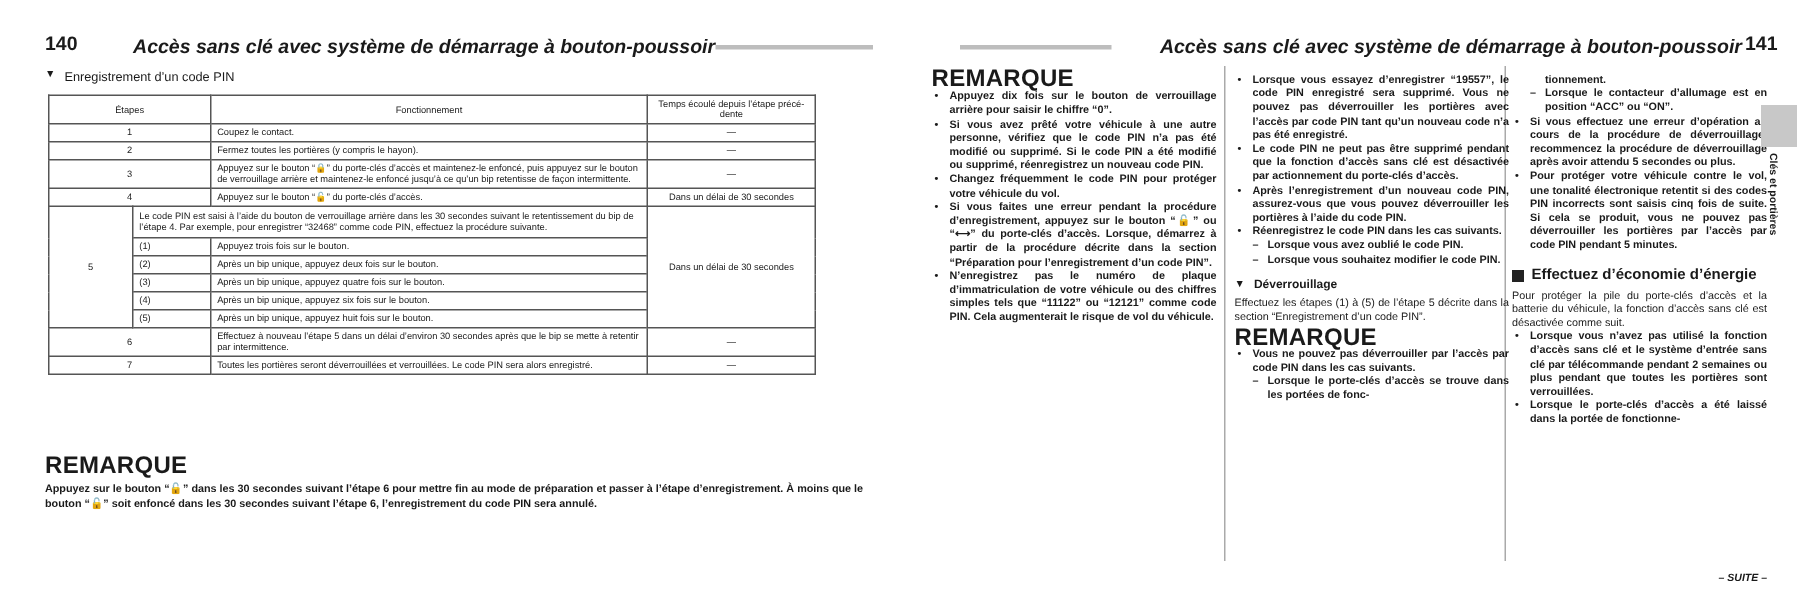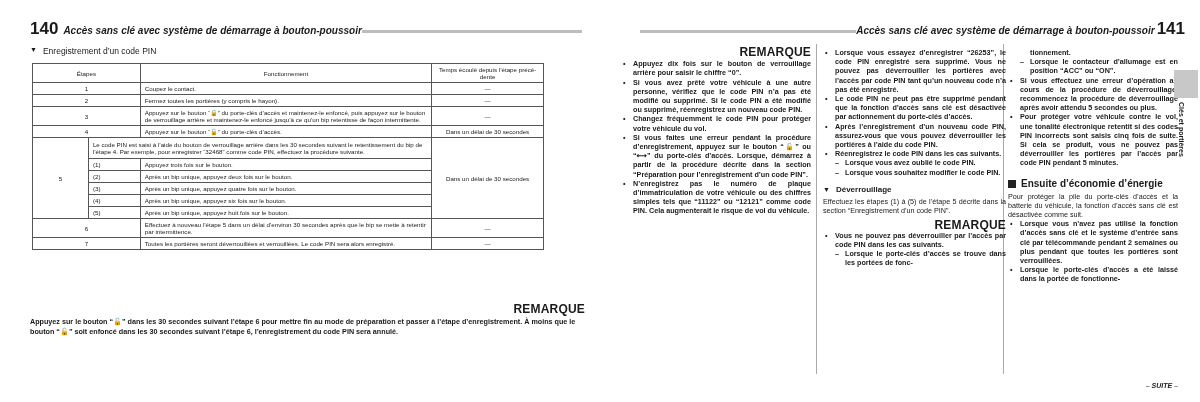--- a/index.html
+++ b/index.html
@@ -4,22 +4,22 @@
 <style>
   * { box-sizing: border-box; margin: 0; padding: 0; }
   html, body { width: 1200px; height: 402px; background: #ffffff; overflow: hidden; }
   body { position: relative; font-family: "Liberation Sans", sans-serif; color: #1a1a1a; }
 
   .page { position: absolute; top: 0; height: 402px; }
   .page-left { left: 0; width: 600px; }
   .page-right { left: 600px; width: 600px; }
 
   .hdr { position: absolute; top: 22px; display: flex; align-items: flex-end; }
-  .hdr-num { font-size: 17px; font-weight: bold; line-height: 13px; }
-  .hdr-title { font-size: 10px; font-style: italic; font-weight: bold; line-height: 9px; }
+  .hdr-num { font-size: 13px; font-weight: bold; line-height: 13px; }
+  .hdr-title { font-size: 13px; font-style: italic; font-weight: bold; line-height: 9px; margin-left: 32px; }
   .hdr-bar { height: 3px; background: #bdbdbd; }
 
   .left-hdr { left: 30px; width: 552px; }
   .left-hdr .hdr-num { margin-right: 5px; }
   .left-hdr .hdr-title { margin-right: 0; }
   .left-hdr .hdr-bar { flex: 1; margin-bottom: 2px; }
 
   .right-hdr { left: 40px; width: 545px; }
   .right-hdr .hdr-bar { flex: 1; margin-bottom: 2px; }
   .right-hdr .hdr-num { margin-left: 2px; }
@@ -27,21 +27,21 @@
   .subhead { position: absolute; left: 30px; top: 46px; font-size: 8.5px; display: flex; align-items: flex-start; }
   .tri { font-size: 7px; margin-right: 6px; }
 
   table.steps { position: absolute; left: 32px; top: 63px; width: 512px; border-collapse: collapse; font-size: 6.2px; line-height: 7px; }
   table.steps td, table.steps th { border: 0.8px solid #555; padding: 2px 4px; vertical-align: middle; font-weight: normal; }
   table.steps th { text-align: center; height: 17px; }
   .c-step { text-align: center; }
   .c-time { text-align: center; }
   .sub-idx { text-align: left; }
 
-  .note-title { font-size: 12px; font-weight: bold; letter-spacing: 0.2px; text-align: right; }
+  .note-title { font-size: 16px; font-weight: bold; letter-spacing: 0.2px; }
   .left-note { position: absolute; left: 30px; top: 302px; width: 555px; }
   .left-note p { font-size: 7.2px; font-weight: bold; line-height: 9.5px; margin-top: 1px; }
 
   .col { position: absolute; top: 48px; font-size: 7.2px; line-height: 9.2px; }
   .col1 { left: 21px; width: 190px; }
   .col2 { left: 223px; width: 183px; }
   .col3 { left: 408px; width: 170px; }
   .vline { position: absolute; top: 44px; width: 1px; background: #aaa; height: 330px; }
   .v1 { left: 216px; }
   .v2 { left: 403px; }
@@ -173,21 +173,21 @@
       <li>Appuyez dix fois sur le bouton de verrouillage arrière pour saisir le chiffre “0”.</li>
       <li>Si vous avez prêté votre véhicule à une autre personne, vérifiez que le code PIN n’a pas été modifié ou supprimé. Si le code PIN a été modifié ou supprimé, réenregistrez un nouveau code PIN.</li>
       <li>Changez fréquemment le code PIN pour protéger votre véhicule du vol.</li>
       <li>Si vous faites une erreur pendant la procédure d’enregistrement, appuyez sur le bouton “🔓” ou “⟷” du porte-clés d’accès. Lorsque, démarrez à partir de la procédure décrite dans la section “Préparation pour l’enregistrement d’un code PIN”.</li>
       <li>N’enregistrez pas le numéro de plaque d’immatriculation de votre véhicule ou des chiffres simples tels que “11122” ou “12121” comme code PIN. Cela augmenterait le risque de vol du véhicule.</li>
     </ul>
   </div>
 
   <div class="col col2">
     <ul class="bul">
-      <li>Lorsque vous essayez d’enregistrer “26253”, le code PIN enregistré sera supprimé. Vous ne pouvez pas déverrouiller les portières avec l’accès par code PIN tant qu’un nouveau code n’a pas été enregistré.</li>
+      <li>Lorsque vous essayez d’enregistrer “19557”, le code PIN enregistré sera supprimé. Vous ne pouvez pas déverrouiller les portières avec l’accès par code PIN tant qu’un nouveau code n’a pas été enregistré.</li>
       <li>Le code PIN ne peut pas être supprimé pendant que la fonction d’accès sans clé est désactivée par actionnement du porte-clés d’accès.</li>
       <li>Après l’enregistrement d’un nouveau code PIN, assurez-vous que vous pouvez déverrouiller les portières à l’aide du code PIN.</li>
       <li>
         <span>Réenregistrez le code PIN dans les cas suivants.</span>
         <ul class="dash">
           <li>Lorsque vous avez oublié le code PIN.</li>
           <li>Lorsque vous souhaitez modifier le code PIN.</li>
         </ul>
       </li>
     </ul>
@@ -211,21 +211,21 @@
     <div class="cont">tionnement.</div>
     <ul class="dash" style="padding-left:12px;">
       <li>Lorsque le contacteur d’allumage est en position “ACC” ou “ON”.</li>
     </ul>
     <ul class="bul">
       <li>Si vous effectuez une erreur d’opération au cours de la procédure de déverrouillage, recommencez la procédure de déverrouillage après avoir attendu 5 secondes ou plus.</li>
       <li>Pour protéger votre véhicule contre le vol, une tonalité électronique retentit si des codes PIN incorrects sont saisis cinq fois de suite. Si cela se produit, vous ne pouvez pas déverrouiller les portières par l’accès par code PIN pendant 5 minutes.</li>
     </ul>
     <div class="sec-head">
       <span class="sq"></span>
-      <span>Ensuite d’économie d’énergie</span>
+      <span>Effectuez d’économie d’énergie</span>
     </div>
     <div class="para">Pour protéger la pile du porte-clés d’accès et la batterie du véhicule, la fonction d’accès sans clé est désactivée comme suit.</div>
     <ul class="bul normal-list">
       <li>Lorsque vous n’avez pas utilisé la fonction d’accès sans clé et le système d’entrée sans clé par télécommande pendant 2 semaines ou plus pendant que toutes les portières sont verrouillées.</li>
       <li>Lorsque le porte-clés d’accès a été laissé dans la portée de fonctionne-</li>
     </ul>
   </div>
 
   <div class="side-tab"></div>
   <div class="side-text">Clés et portières</div>

